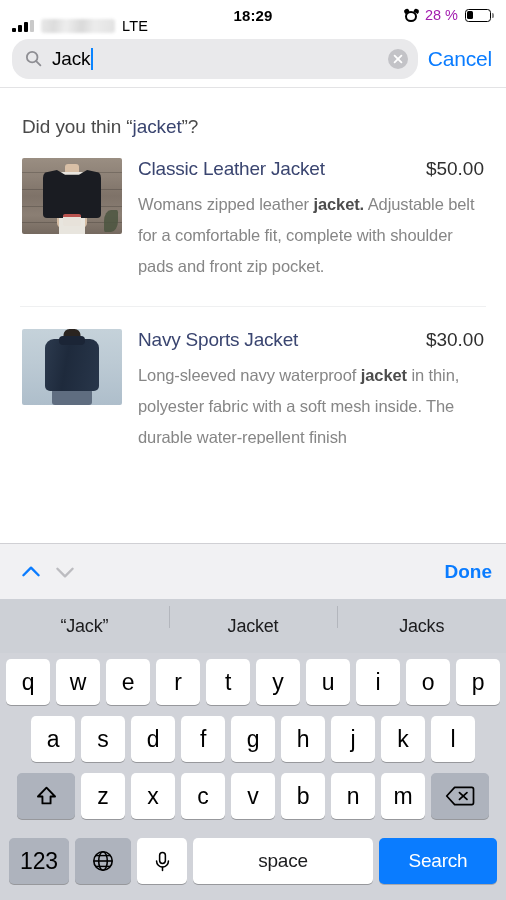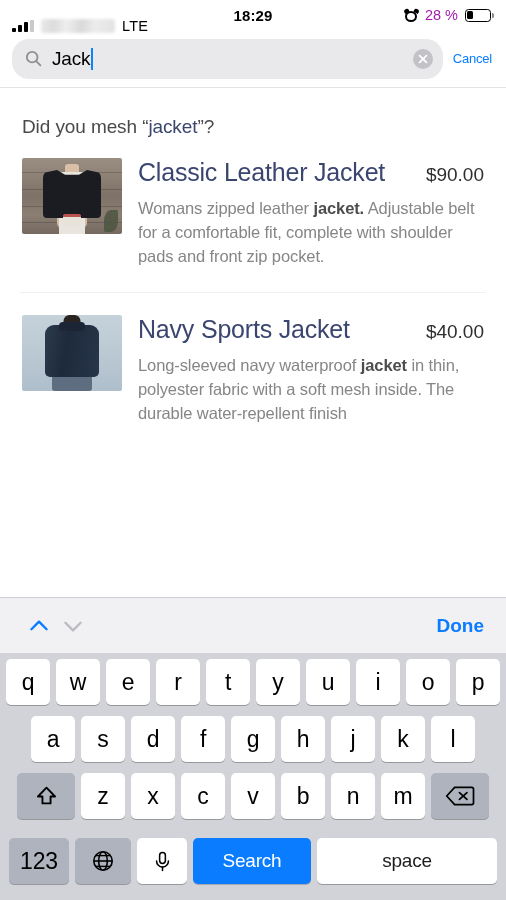--- a/index.html
+++ b/index.html
@@ -98,41 +98,41 @@
     display: flex; align-items: center; letter-spacing: -.2px;
   }
   .caret {
     display: inline-block; width: 2px; height: 22px;
     background: #0a84ff; margin-left: 1px;
   }
   .clearbtn {
     width: 20px; height: 20px; border-radius: 50%; background: #c3c3c7;
     flex: none; display: flex; align-items: center; justify-content: center;
   }
-  .cancel { font-size: 13px; color: #0a7cff; letter-spacing: -.2px; padding-right: 2px; }
+  .cancel { font-size: 21px; color: #0a7cff; letter-spacing: -.2px; padding-right: 2px; }
 
   
   .content { background: #fff; height: 356px; overflow: hidden; position: relative; }
   .dym {
     font-size: 19px; color: #4a4a4a; padding: 28px 22px 20px;
     letter-spacing: -.1px;
   }
   .dym b { font-weight: 400; color: #3a4570; }
 
   .result { display: flex; gap: 16px; padding: 0 22px; }
   .thumb {
     width: 100px; height: 76px; flex: none; border-radius: 2px;
     overflow: hidden; position: relative;
   }
   .rbody { flex: 1; min-width: 0; }
   .rhead { display: flex; align-items: baseline; justify-content: space-between; gap: 10px; }
-  .rtitle { font-size: 25px; color: #3a4570; letter-spacing: -.2px; white-space: nowrap; }
+  .rtitle { font-size: 19px; color: #3a4570; letter-spacing: -.2px; white-space: nowrap; }
   .rprice { font-size: 19px; color: #2f2f2f; white-space: nowrap; }
   .rdesc {
-    font-size: 16.5px; line-height: 24px; color: #868686;
+    font-size: 16.5px; line-height: 31px; color: #868686;
     margin-top: 9px; letter-spacing: -.1px;
   }
   .rdesc b { color: #4d4d4d; font-weight: 700; }
   .divider { height: 1px; background: #eff0f1; margin: 24px 20px 22px; }
 
   
   .th1 { background: linear-gradient(180deg,#9a8e82 0%,#8d8176 25%,#7e7268 50%,#8b7f74 75%,#75695f 100%); }
   .th1 .plank { position: absolute; left: 0; right: 0; height: 1px; background: rgba(0,0,0,.18); }
   .th1 .person {
     position: absolute; left: 50%; transform: translateX(-50%);
@@ -181,21 +181,21 @@
   }
   .th2 .jeans {
     position: absolute; left: 50%; transform: translateX(-50%); bottom: 0;
     width: 40px; height: 16px; background: #5f6d80; border-radius: 3px;
   }
 
   
   .keyboard { position: absolute; left: 0; bottom: 0; width: 506px; }
   .accessory {
     height: 56px; background: #f1f1f3; border-top: 1px solid #d0d0d4;
-    display: flex; align-items: center; padding: 0 22px;
+    display: flex; align-items: center; padding: 0 14px;
   }
   .chev { width: 34px; height: 34px; display: flex; align-items: center; justify-content: center; }
   .done { margin-left: auto; font-size: 19px; color: #0a7cff; font-weight: 700; }
 
   .predict {
     height: 54px; background: #cdd0d6; display: flex; align-items: center;
   }
   .pred-item {
     flex: 1; text-align: center; font-size: 18px; color: #1c1c1e;
     position: relative; letter-spacing: -.2px;
@@ -280,62 +280,62 @@
           <line x1="13.4" y1="6.6" x2="6.6" y2="13.4" stroke="#fff" stroke-width="1.8" stroke-linecap="round"></line>
         </svg>
       </span>
     </div>
     <span class="cancel">Cancel</span>
   </div>
 
   <div class="content">
 
     <div class="dym">
-      <span>Did you mesh </span><span>“</span><b>jacket</b><span>”</span><span>?</span>
+      <span>Did you thin </span><span>“</span><b>jacket</b><span>”</span><span>?</span>
     </div>
 
     <div class="result">
       <div class="thumb th1">
         <span class="plank" style="top:14px"></span>
         <span class="plank" style="top:31px"></span>
         <span class="plank" style="top:48px"></span>
         <span class="plank" style="top:64px"></span>
         <span class="person">
           <span class="neck"></span>
           <span class="shirt"></span>
           <span class="coat"></span>
           <span class="hands"></span>
           <span class="mug"></span>
         </span>
         <span class="leaf"></span>
       </div>
       <div class="rbody">
         <div class="rhead">
           <span class="rtitle">Classic Leather Jacket</span>
-          <span class="rprice">$90.00</span>
+          <span class="rprice">$50.00</span>
         </div>
         <div class="rdesc">
           <span>Womans zipped leather </span><b>jacket.</b><span> Adjustable belt for a comfortable fit, complete with shoulder pads and front zip pocket.</span>
         </div>
       </div>
     </div>
 
     <div class="divider"></div>
 
     <div class="result">
       <div class="thumb th2">
         <span class="head"></span>
         <span class="jeans"></span>
         <span class="jacket"></span>
         <span class="collar"></span>
       </div>
       <div class="rbody">
         <div class="rhead">
           <span class="rtitle">Navy Sports Jacket</span>
-          <span class="rprice">$40.00</span>
+          <span class="rprice">$30.00</span>
         </div>
         <div class="rdesc">
           <span>Long-sleeved navy waterproof </span><b>jacket</b><span> in thin, polyester fabric with a soft mesh inside. The durable water-repellent finish</span>
         </div>
       </div>
     </div>
 
   </div>
 
   <div class="keyboard">
@@ -347,20 +347,25 @@
         </svg>
       </span>
       <span class="chev">
         <svg viewBox="0 0 24 24" width="26" height="26" aria-hidden="true">
           <polyline points="5,9 12,16 19,9" fill="none" stroke="#bcbcc0" stroke-width="2.2" stroke-linecap="round" stroke-linejoin="round"></polyline>
         </svg>
       </span>
       <span class="done">Done</span>
     </div>
 
+    <div class="predict">
+      <span class="pred-item">“Jack”</span>
+      <span class="pred-item">Jacket</span>
+      <span class="pred-item">Jacks</span>
+    </div>
 
     <div class="keys">
       <div class="krow">
         <span class="key k-letter">q</span>
         <span class="key k-letter">w</span>
         <span class="key k-letter">e</span>
         <span class="key k-letter">r</span>
         <span class="key k-letter">t</span>
         <span class="key k-letter">y</span>
         <span class="key k-letter">u</span>
@@ -414,19 +419,19 @@
             <line x1="4.4" y1="17.4" x2="19.6" y2="17.4" stroke="#000" stroke-width="1.4"></line>
           </svg>
         </span>
         <span class="key k-mic">
           <svg viewBox="0 0 24 24" width="23" height="23" aria-hidden="true">
             <rect x="9" y="2.6" width="6" height="11.4" rx="3" fill="none" stroke="#000" stroke-width="1.6"></rect>
             <path d="M5.8 11.6a6.2 6.2 0 0 0 12.4 0" fill="none" stroke="#000" stroke-width="1.6" stroke-linecap="round"></path>
             <line x1="12" y1="17.9" x2="12" y2="21.4" stroke="#000" stroke-width="1.6" stroke-linecap="round"></line>
           </svg>
         </span>
+        <span class="key k-space">space</span>
         <span class="key k-search">Search</span>
-        <span class="key k-space">space</span>
       </div>
     </div>
 
   </div>
 </div>
 
 </body></html>

